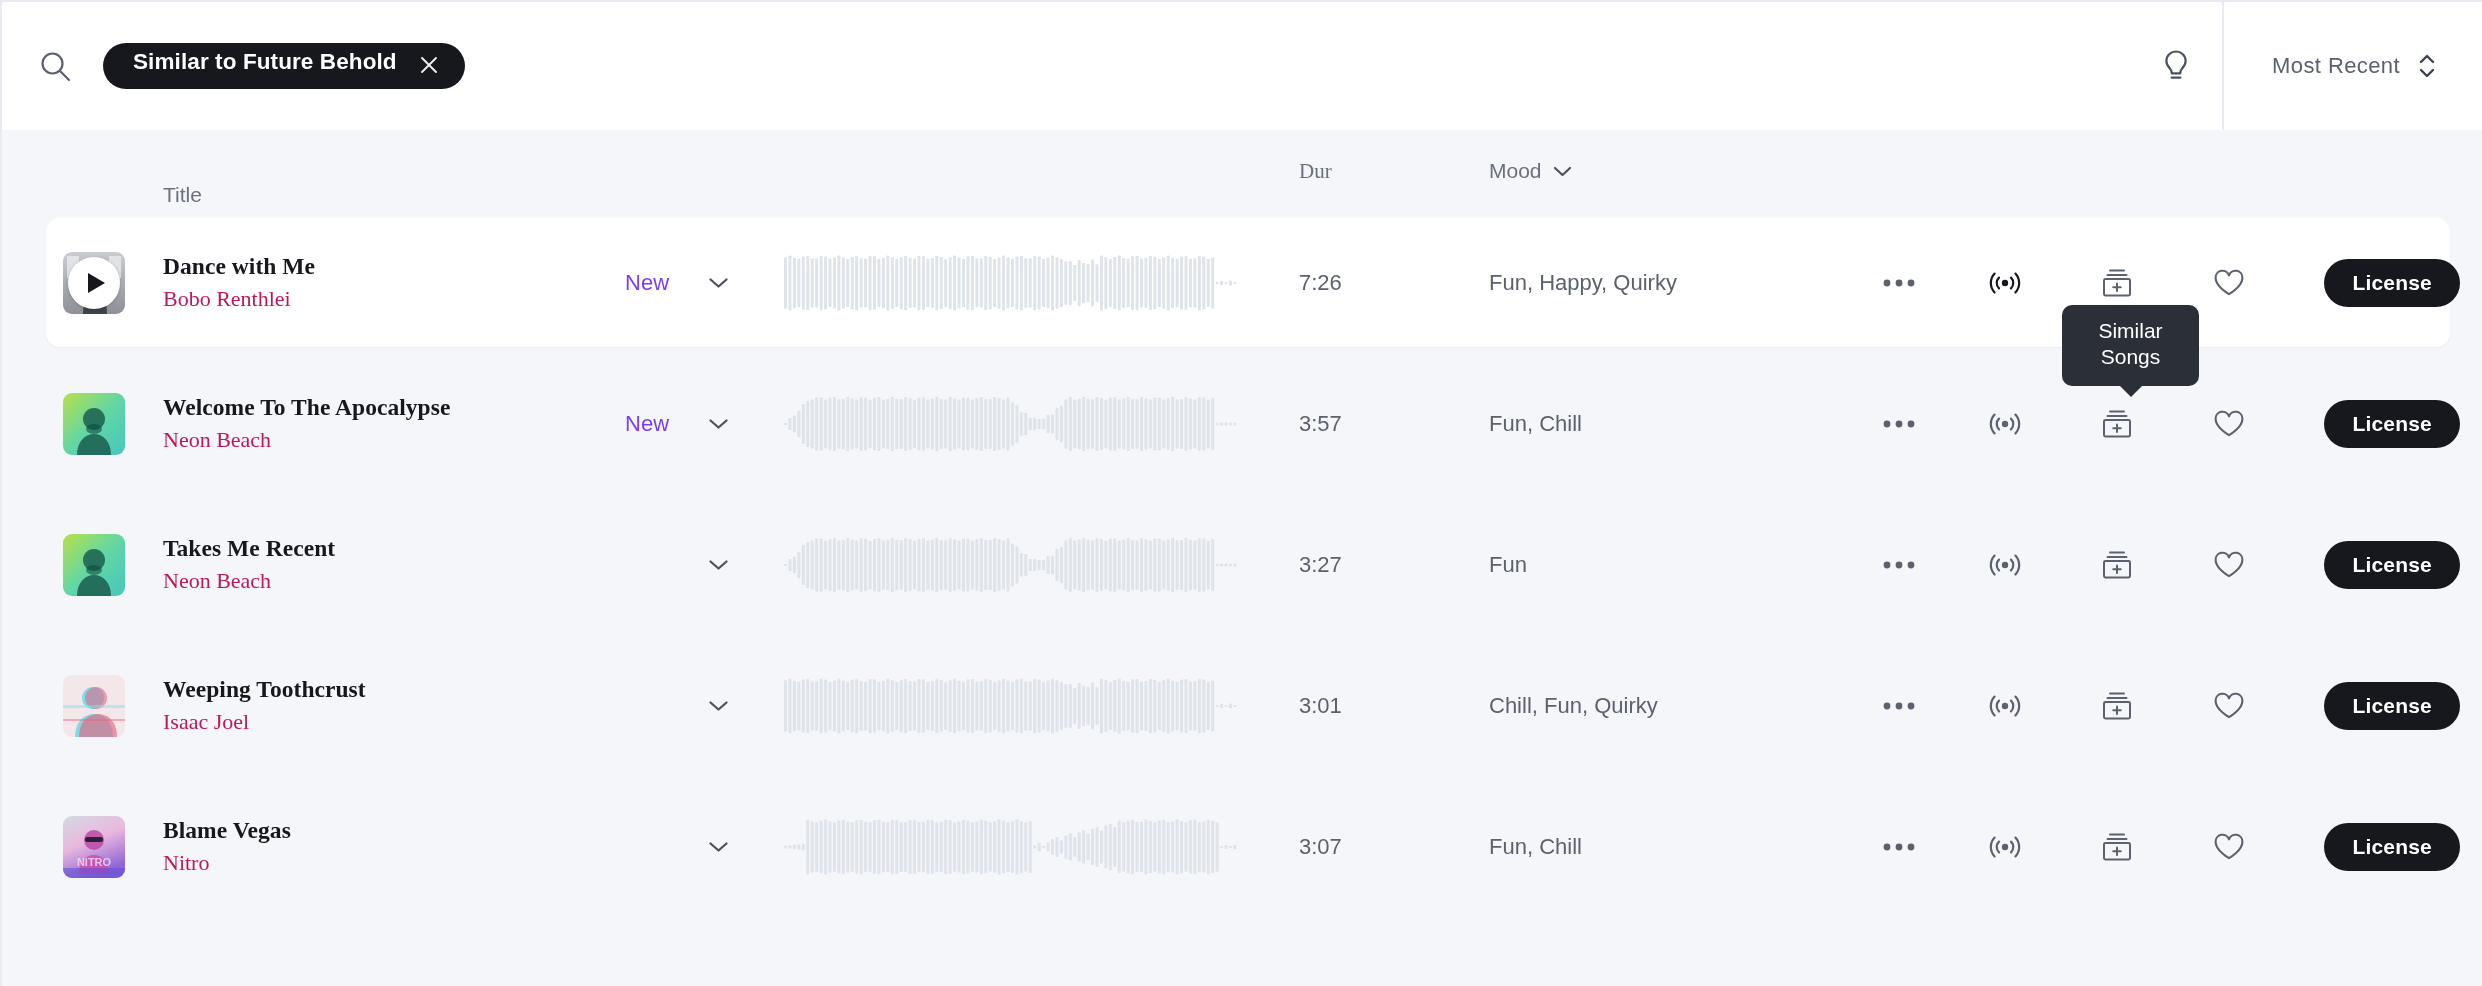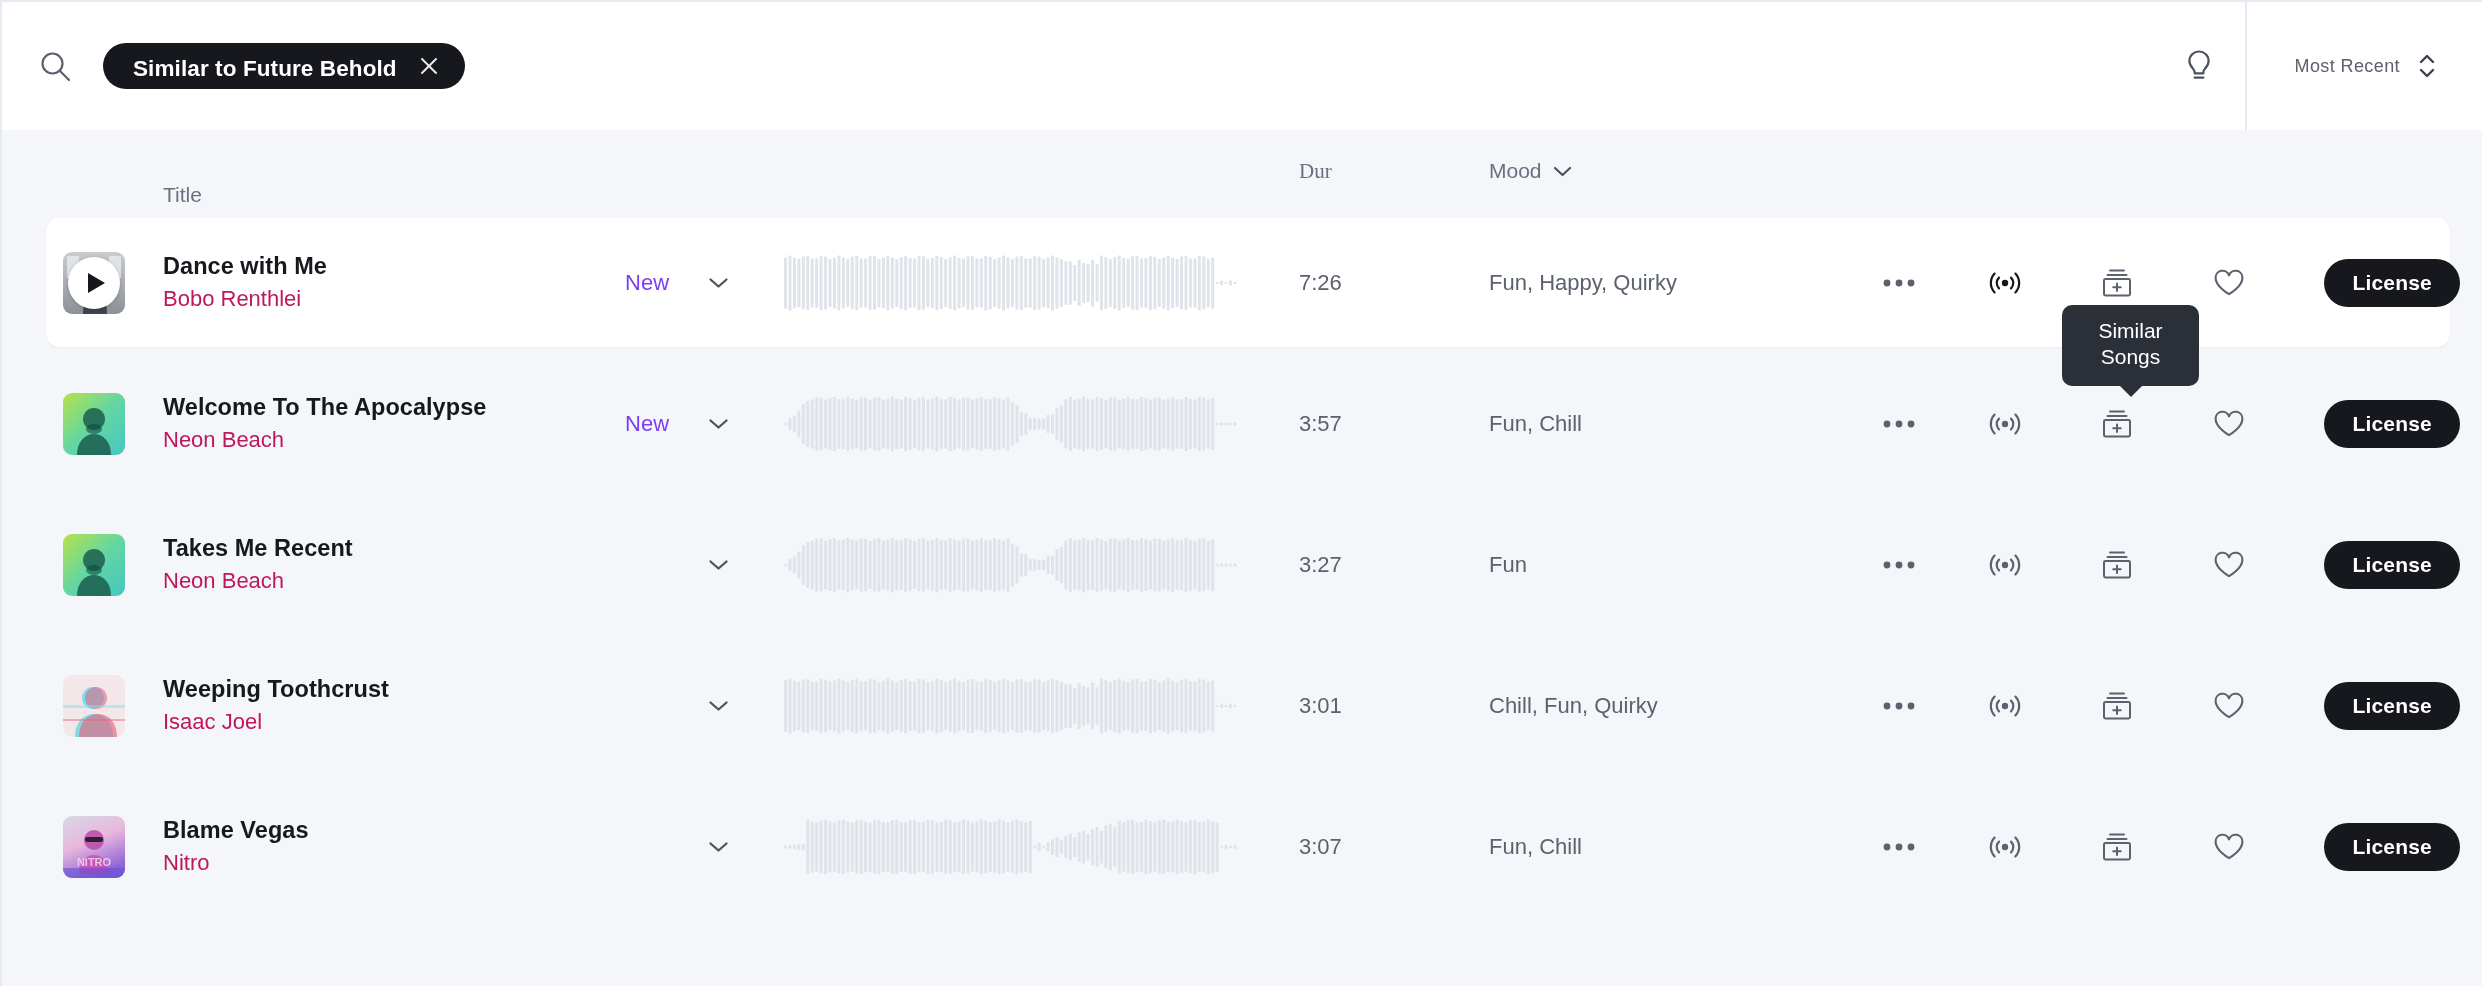--- a/index.html
+++ b/index.html
@@ -49,21 +49,21 @@
   .search-icon {
     width: 34px;
     height: 34px;
     flex: 0 0 34px;
     color: #5c616e;
   }
   .search-icon svg { display: block; width: 100%; height: 100%; }
 
   .search-chip {
     display: inline-flex;
-    align-items: flex-start;
+    align-items: flex-end;
     gap: 22px;
     background: #16181d;
     color: #ffffff;
     border-radius: 999px;
     padding: 13px 26px 14px 30px;
     margin-left: 31px;
     height: 46px;
   }
   .search-chip-label {
     font-size: 22.5px;
@@ -109,21 +109,21 @@
   .sort-control {
     display: flex;
     align-items: center;
     gap: 18px;
     padding: 0 46px 0 48px;
     height: 100%;
     cursor: pointer;
     color: #5c616e;
   }
   .sort-label {
-    font-size: 18px;
+    font-size: 22px;
     letter-spacing: 0.4px;
     white-space: nowrap;
     color: #5c616e;
   }
   .sort-arrows {
     width: 18px;
     height: 28px;
     flex: 0 0 18px;
     color: #3b4150;
   }
@@ -221,20 +221,21 @@
     border-bottom: 10.5px solid transparent;
     margin-left: 5px;
   }
 
   .meta {
     position: absolute;
     left: 161px;
     display: flex;
     flex-direction: column;
     gap: 6px;
+    font-family: Liberation Serif, serif;
   }
   .track-title {
     font-size: 23.5px;
     font-weight: 700;
     color: #16181d;
     letter-spacing: 0.05px;
     white-space: nowrap;
   }
   .track-artist {
     font-size: 22px;

